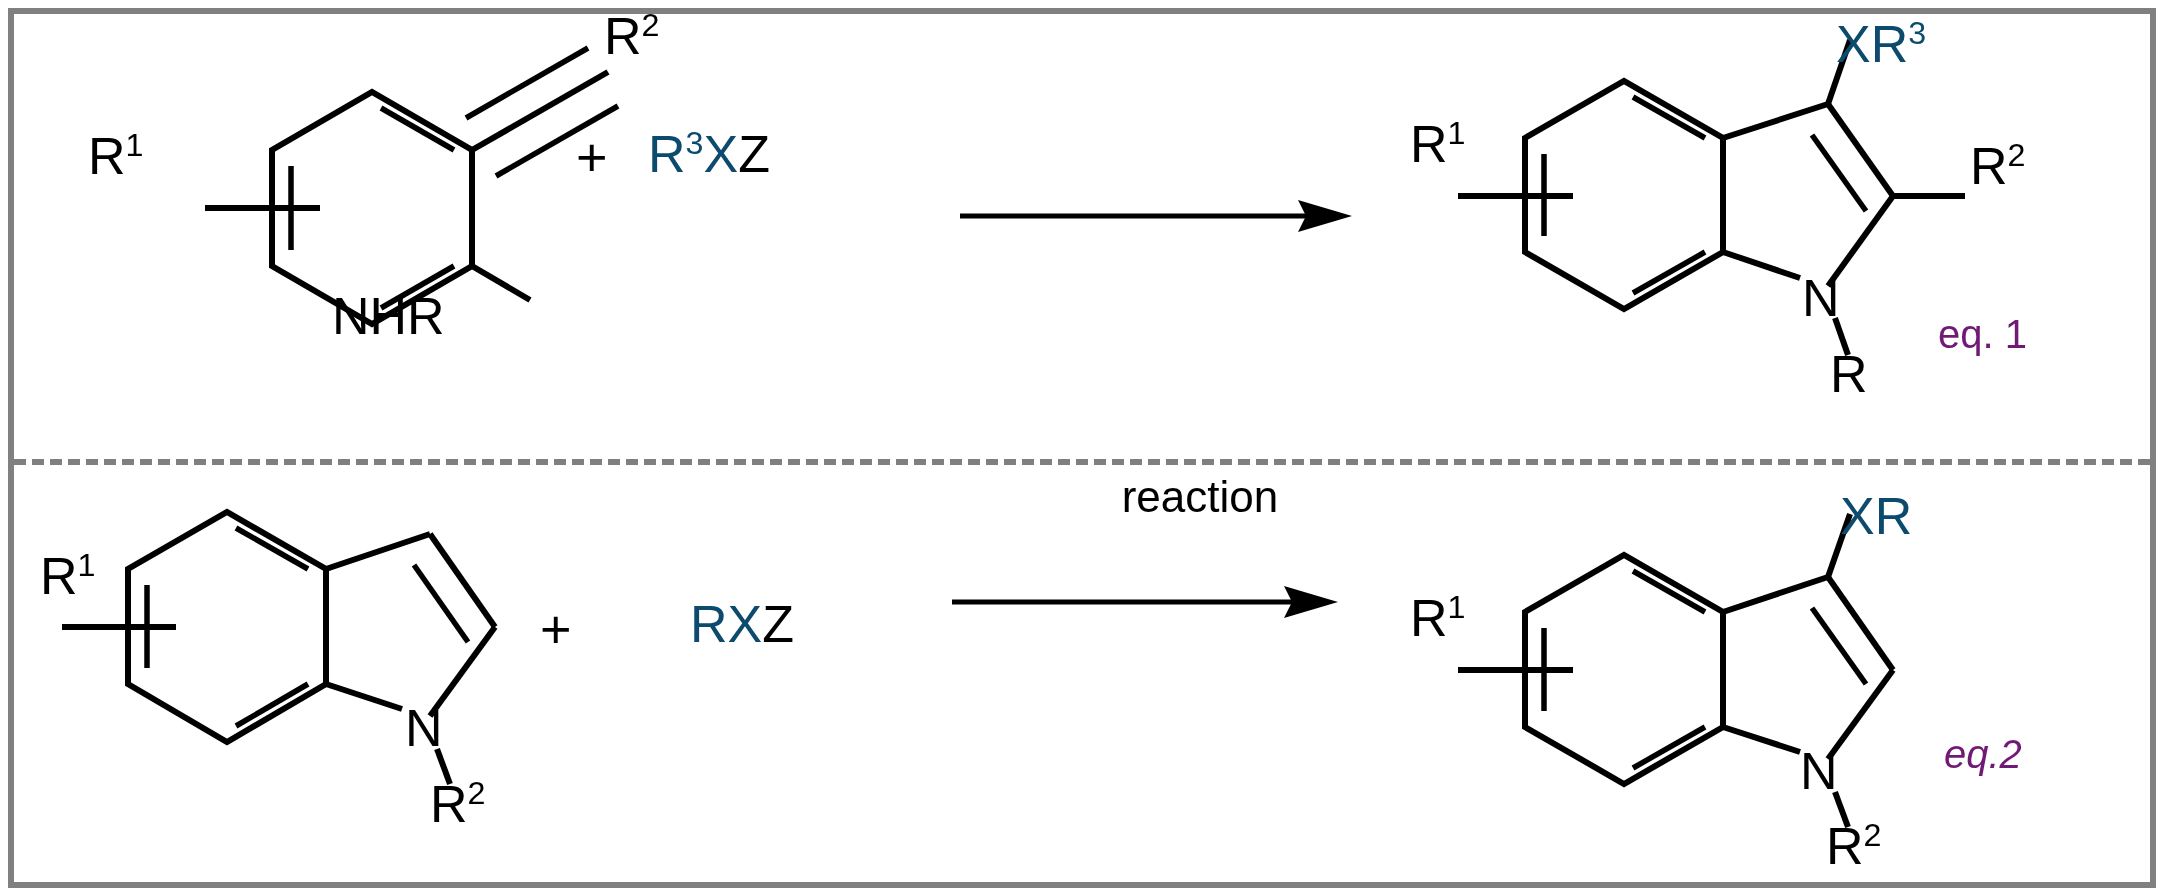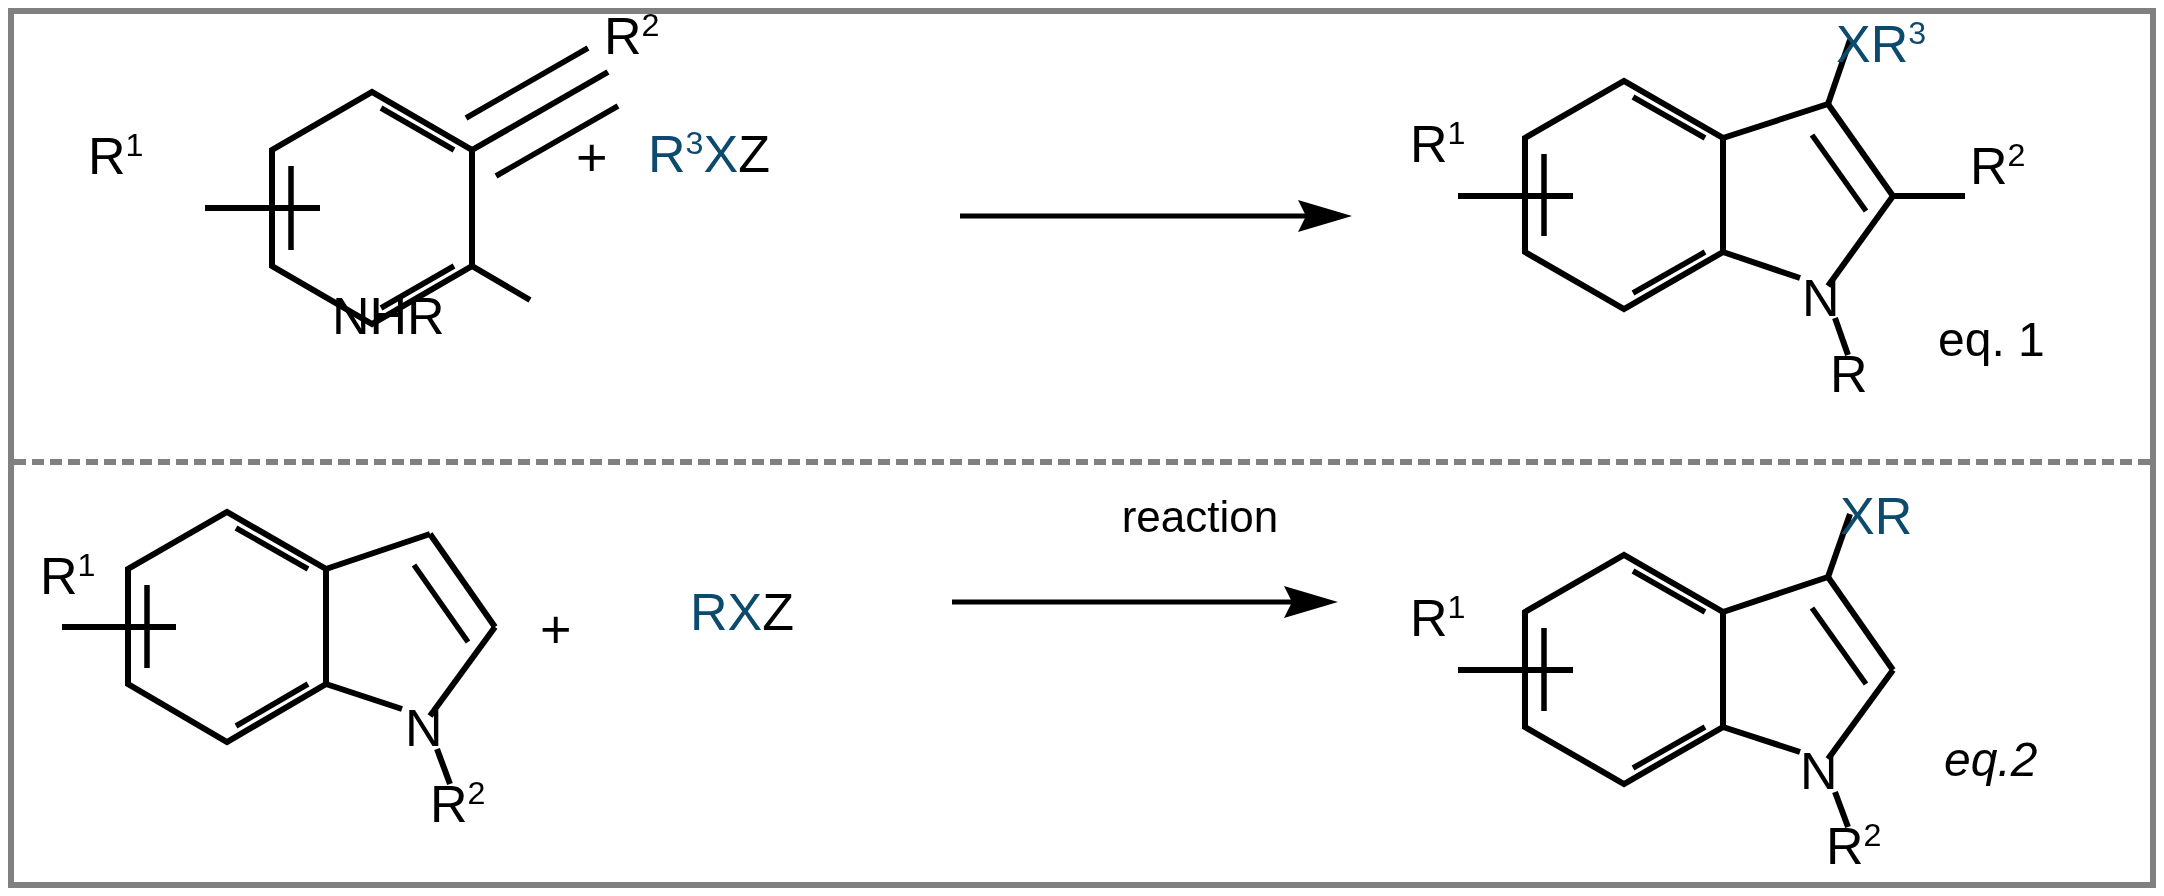--- a/index.html
+++ b/index.html
@@ -98,22 +98,22 @@
     font-family: "Liberation Sans", sans-serif;
     font-size: 44px;
     color: #000000;
     text-align: center;
     line-height: 1.15;
     white-space: nowrap;
   }
   .eqlabel {
     position: absolute;
     font-family: "Liberation Sans", sans-serif;
-    font-size: 48px;
-    color: #000000;
+    font-size: 40px;
+    color: #701a75;
     white-space: nowrap;
   }
 </style>
 </head>
 <body>
 
 <div id="scheme-root">
   <div class="frame"></div>
   <div class="divider"></div>
 
@@ -206,23 +206,23 @@
     </svg>
 
     <span class="lbl" style="left:40px; top:88px;"><span>R</span><sup>1</sup></span>
 
     <span class="lbl" style="left:405px; top:240px;">N</span>
 
     <span class="lbl" style="left:430px; top:316px;"><span>R</span><sup>2</sup></span>
 
     <span class="plus" style="left:540px; top:140px;">+</span>
 
-    <span class="lbl" style="left:690px; top:124px;"><span class="blue">RX</span><span>Z</span></span>
-
-    <div class="cond" style="left:980px; top:10px; width:440px;margin-top:20px;">
+    <span class="lbl" style="left:690px; top:136px;"><span class="blue">RX</span><span>Z</span></span>
+
+    <div class="cond" style="left:980px; top:10px; width:440px;">
       <div>reaction</div>
     </div>
 
     <svg class="svg-layer" width="500" height="434" viewBox="0 0 500 434" style="left:930px;">
       <line class="arrow-line" x1="22" y1="140" x2="368" y2="140"></line>
       <polygon class="arrow-head" points="354,124 408,140 354,156 362,140"></polygon>
     </svg>
 
     <svg class="svg-layer" width="760" height="434" viewBox="0 0 760 434" style="left:1400px;">
       <polygon class="bond" points="125,150 125,265 224,322 323,265 323,150 224,93" fill="none"></polygon>

